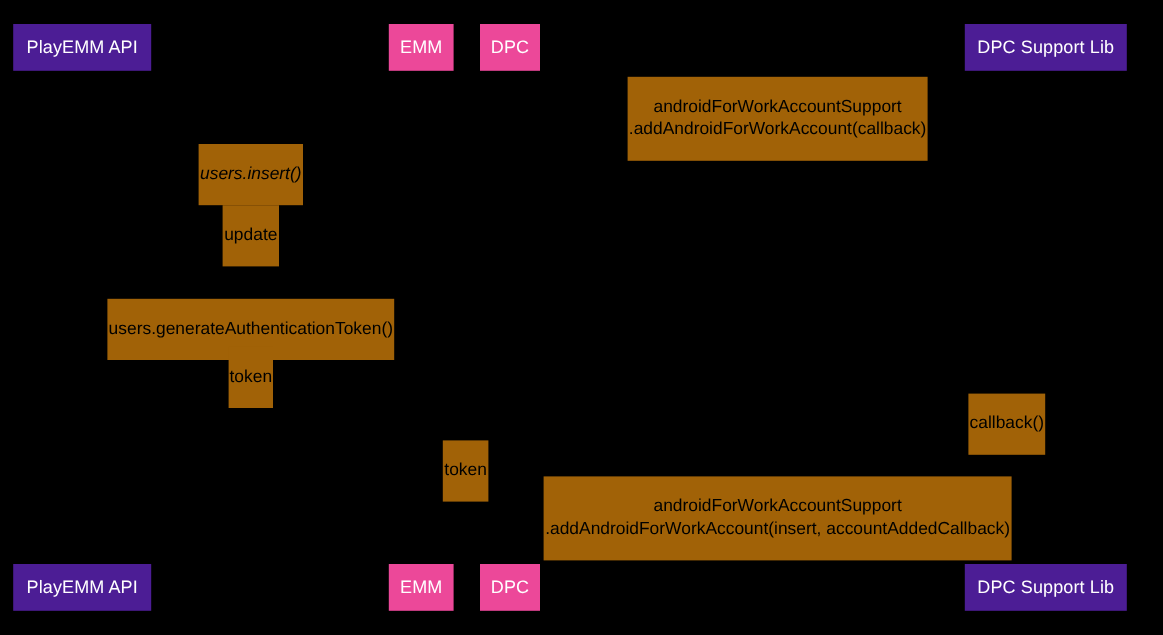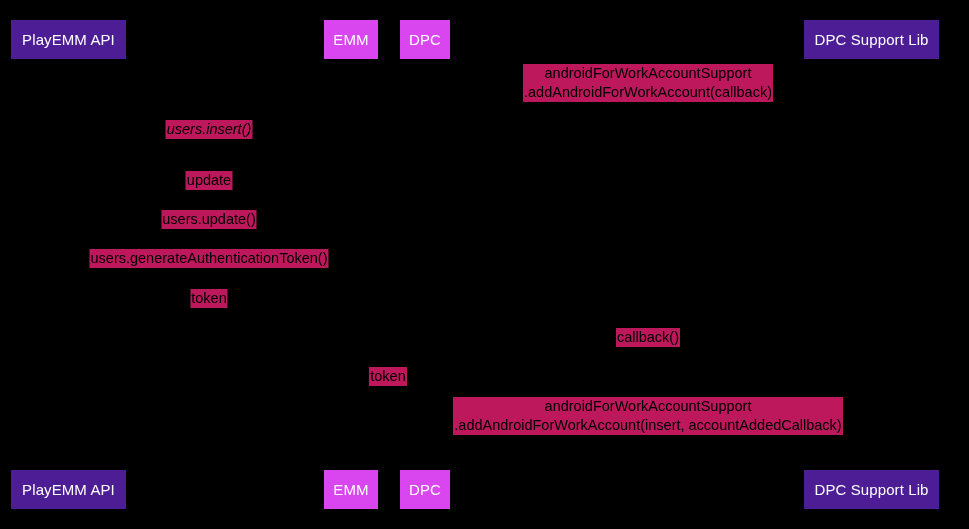--- a/index.html
+++ b/index.html
@@ -25,41 +25,41 @@
     display: flex;
     align-items: center;
     justify-content: center;
     color: #ffffff;
     font-size: 15px;
     line-height: 1;
     white-space: nowrap;
     letter-spacing: 0.1px;
   }
   .participant.green { background: #4c1d95; }
-  .participant.blue  { background: #d946ef; }
+  .participant.blue  { background: #ec4899; }
 
   .lifeline {
     position: absolute;
     width: 1px;
     background: #000000;
   }
 
   .message {
     position: absolute;
     transform: translateX(-50%);
     text-align: center;
   }
   .message .label {
     display: inline-block;
-    background: #be185d;
+    background: #a16207;
     color: #000000;
     font-size: 14.5px;
     line-height: 19px;
     white-space: pre;
-    padding: 0 1px;
+    padding: 16px 1px;
   }
   .message .arrow-line {
     position: relative;
     height: 1px;
     background: #000000;
     margin-top: 1px;
   }
   .message .arrow-head {
     position: absolute;
     top: -3px;
@@ -117,42 +117,36 @@
       </div>
   </div>
 
   <div class="message to-right dashed" style="left:209px; top:171px; width:283px;">
     <span class="label">update</span>
     <div class="arrow-line">
         <i class="arrow-head"></i>
       </div>
   </div>
 
-  <div class="message to-left" style="left:209px; top:210px; width:283px;">
-    <span class="label">users.update()</span>
-    <div class="arrow-line">
-        <i class="arrow-head"></i>
-      </div>
-  </div>
 
   <div class="message to-left" style="left:209px; top:249px; width:283px;text-decoration:underline;">
     <span class="label">users.generateAuthenticationToken()</span>
     <div class="arrow-line">
         <i class="arrow-head"></i>
       </div>
   </div>
 
   <div class="message to-right dashed" style="left:209px; top:289px; width:283px;">
     <span class="label">token</span>
     <div class="arrow-line">
         <i class="arrow-head"></i>
       </div>
   </div>
 
-  <div class="message to-left" style="left:648px; top:328px; width:446px;">
+  <div class="message to-left" style="left:648px; top:328px; width:446px;text-align:right;">
     <span class="label">callback()</span>
     <div class="arrow-line">
         <i class="arrow-head"></i>
       </div>
   </div>
 
   <div class="message to-right dashed" style="left:388px; top:367px; width:74px;">
     <span class="label">token</span>
     <div class="arrow-line">
         <i class="arrow-head"></i>

